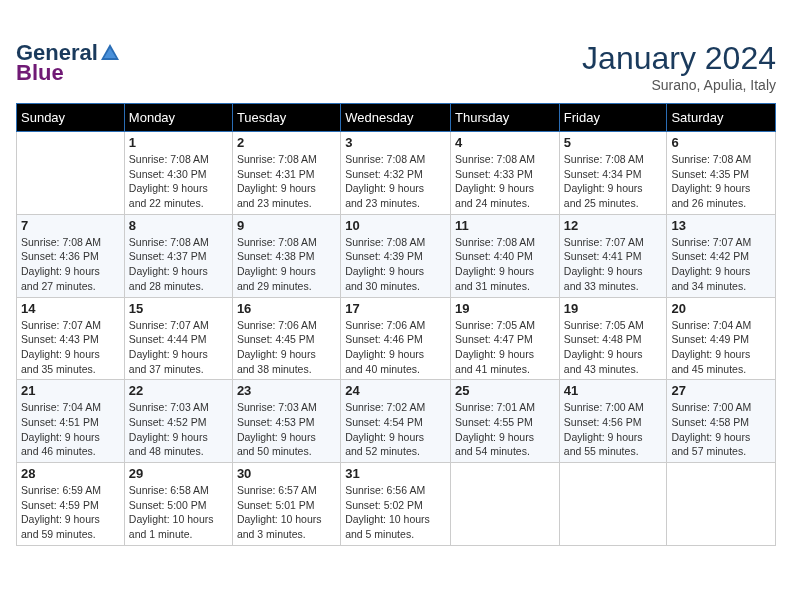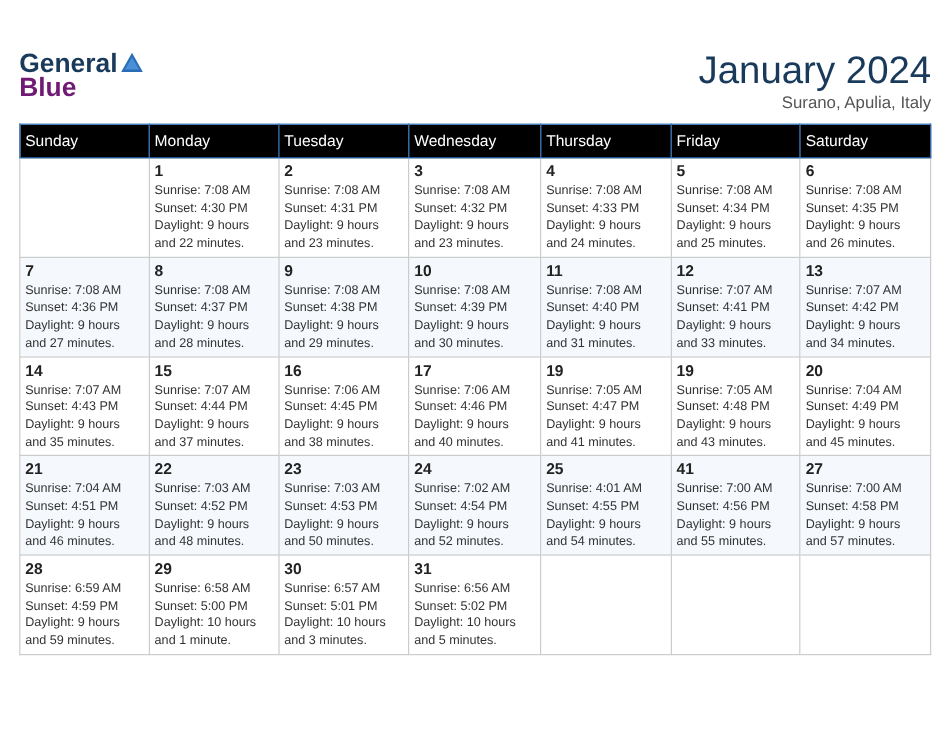--- a/index.html
+++ b/index.html
@@ -281,21 +281,21 @@
         </td>
         <td>
           <span class="day-num">24</span>
           <div class="day-info" style="white-space: pre-line;">Sunrise: 7:02 AM
 Sunset: 4:54 PM
 Daylight: 9 hours
 and 52 minutes.</div>
         </td>
         <td>
           <span class="day-num">25</span>
-          <div class="day-info" style="white-space: pre-line;">Sunrise: 4:01 AM
+          <div class="day-info" style="white-space: pre-line;">Sunrise: 7:01 AM
 Sunset: 4:55 PM
 Daylight: 9 hours
 and 54 minutes.</div>
         </td>
         <td>
           <span class="day-num">41</span>
           <div class="day-info" style="white-space: pre-line;">Sunrise: 7:00 AM
 Sunset: 4:56 PM
 Daylight: 9 hours
 and 55 minutes.</div>

